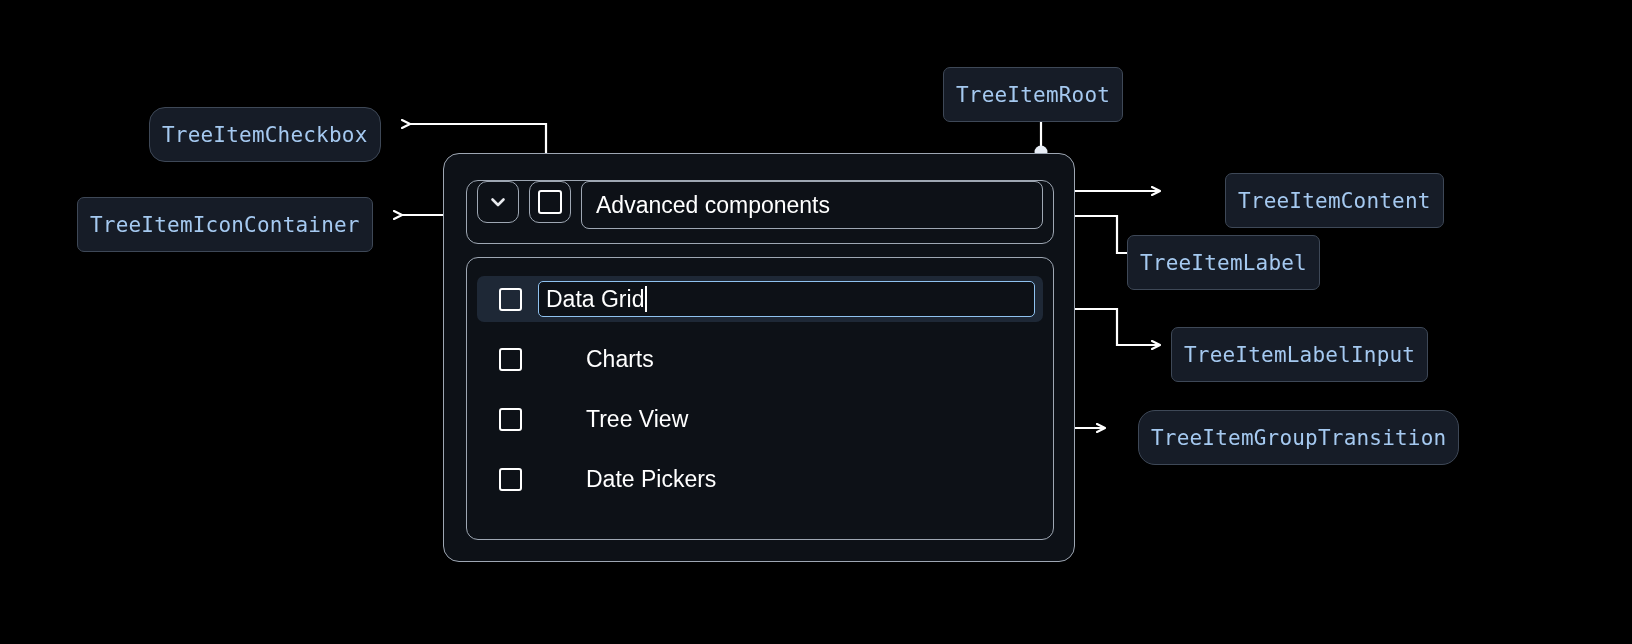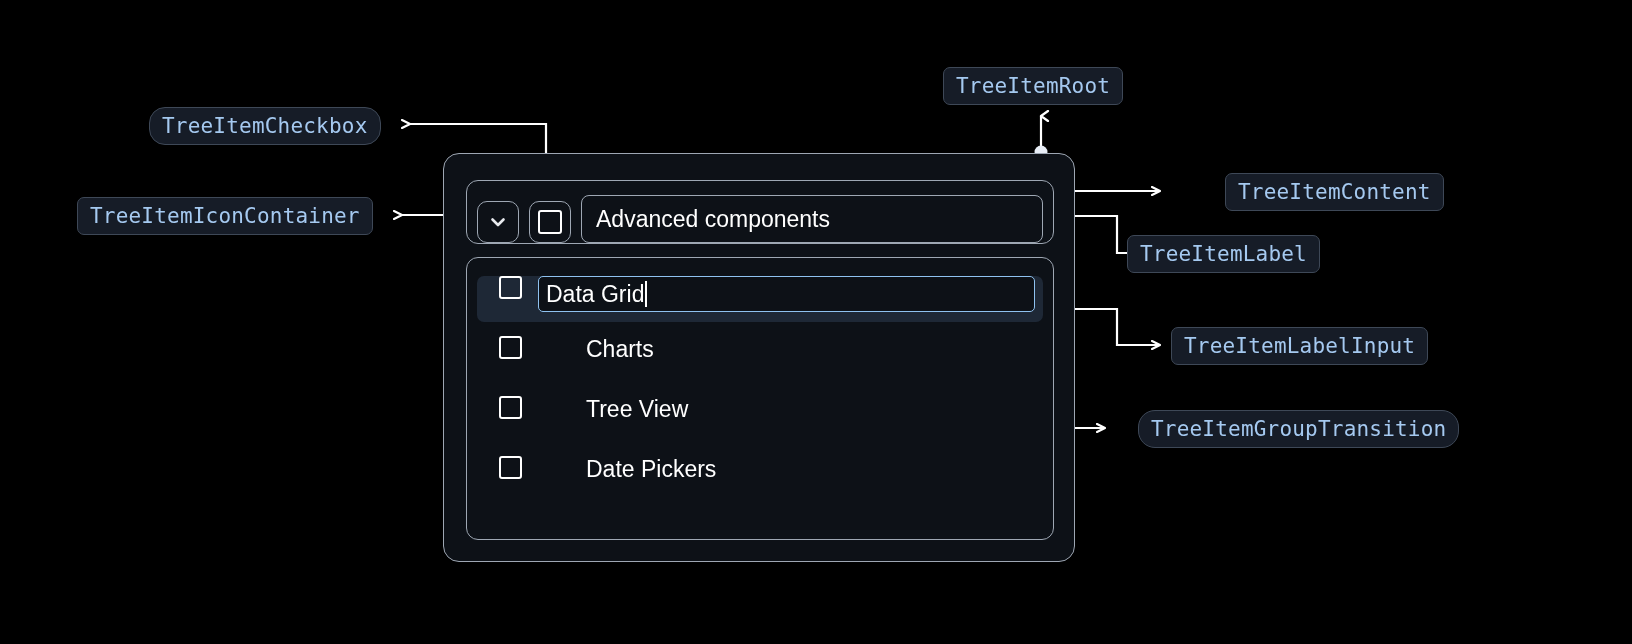--- a/index.html
+++ b/index.html
@@ -23,21 +23,21 @@
     align-items: center;
     justify-content: center;
     background: #161c27;
     border: 1.5px solid #3e4857;
     border-radius: 7px;
     color: #a5c9f0;
     font-family: "DejaVu Sans Mono", monospace;
     font-size: 21px;
     letter-spacing: 0.2px;
     padding: 0 12px;
-    height: 38px;
+    height: 55px;
     white-space: nowrap;
   }
 
   
   #wires {
     position: absolute;
     left: 0; top: 0;
     width: 1632px; height: 644px;
     pointer-events: none;
   }
@@ -52,21 +52,21 @@
     border-radius: 16px;
   }
   #content-box {
     position: absolute;
     left: 22px; top: 26px;
     width: 588px; height: 64px;
     background: #0d1117;
     border: 1.5px solid #9ea7b3;
     border-radius: 12px;
     display: flex;
-    align-items: flex-end;
+    align-items: flex-start;
     padding: 0 10px;
     gap: 10px;
   }
   .icon-container {
     width: 42px; height: 42px;
     border: 1.5px solid #9ea7b3;
     border-radius: 10px;
     display: flex;
     align-items: center;
     justify-content: center;
@@ -106,20 +106,21 @@
     background: #0d1117;
     border: 1.5px solid #9ea7b3;
     border-radius: 12px;
     padding-top: 18px;
   }
   .tree-row {
     position: relative;
     height: 46px;
     margin: 0 10px 14px 10px;
     display: flex;
+    align-items: center;
     gap: 16px;
     padding-left: 22px;
     border-radius: 7px;
   }
   .tree-row.selected { background: #1e2836; }
   .cbx {
     width: 23px; height: 23px;
     border: 2.5px solid #ffffff;
     border-radius: 3px;
     flex: 0 0 auto;

